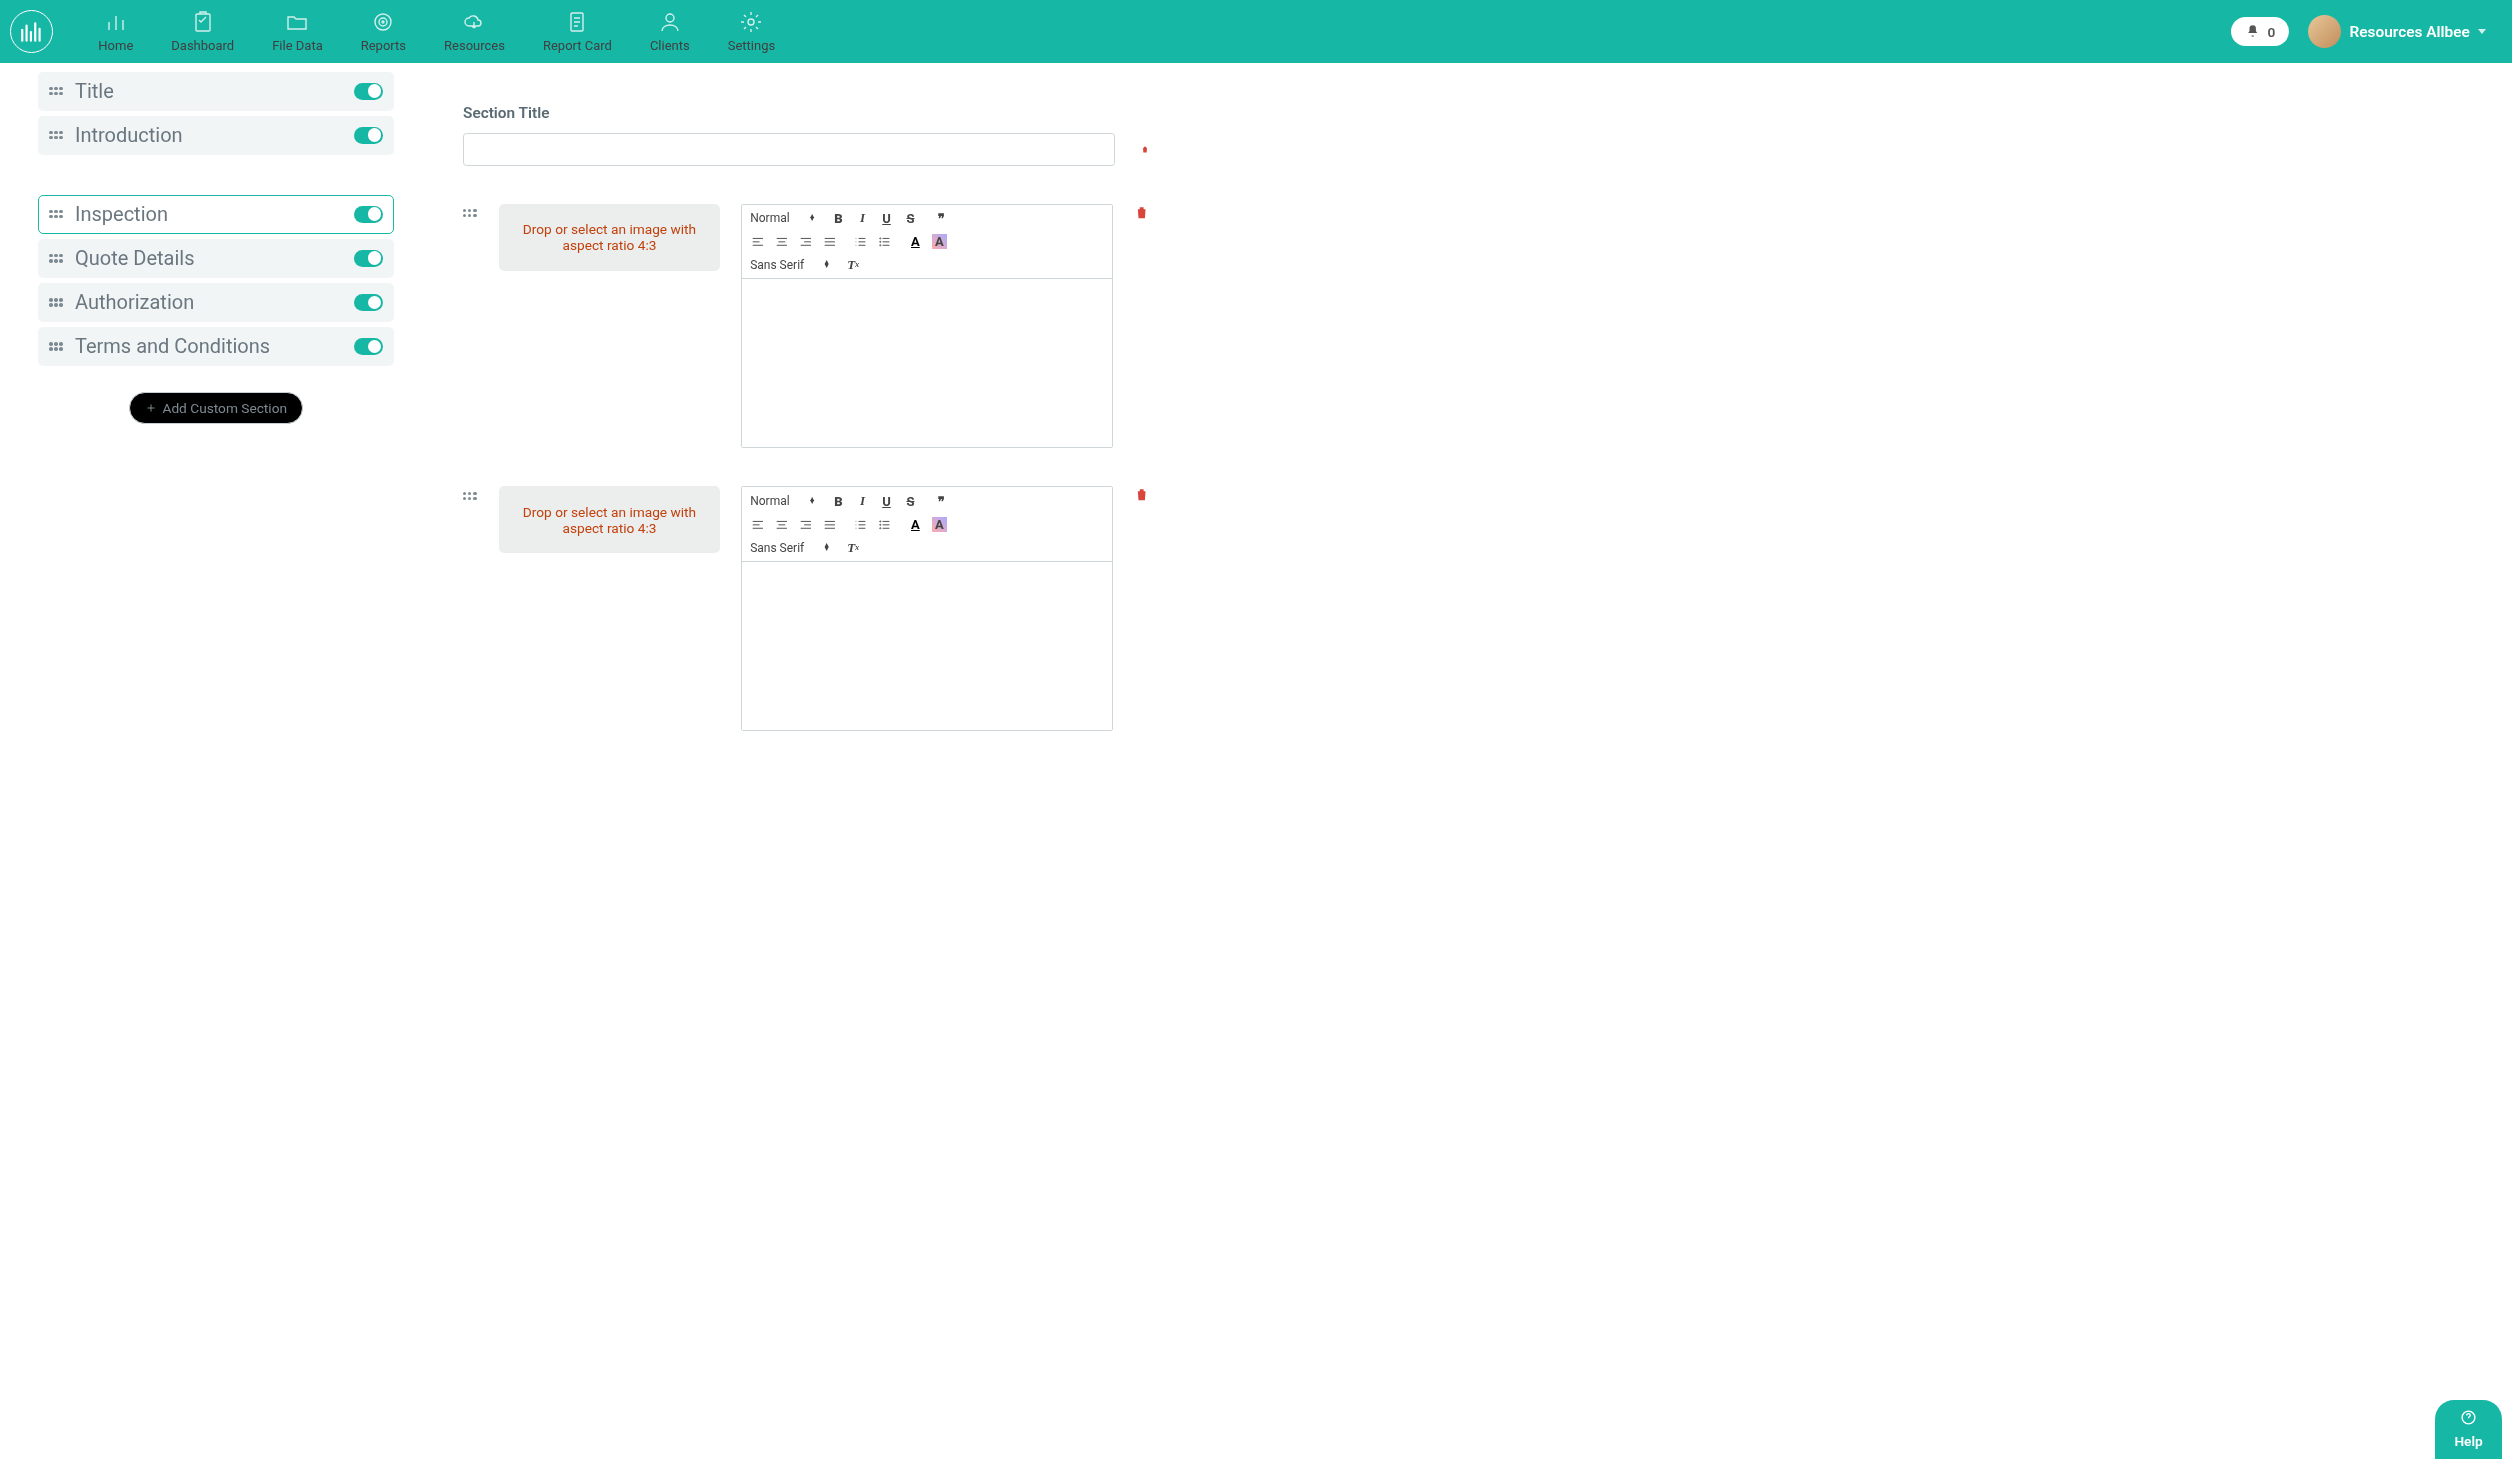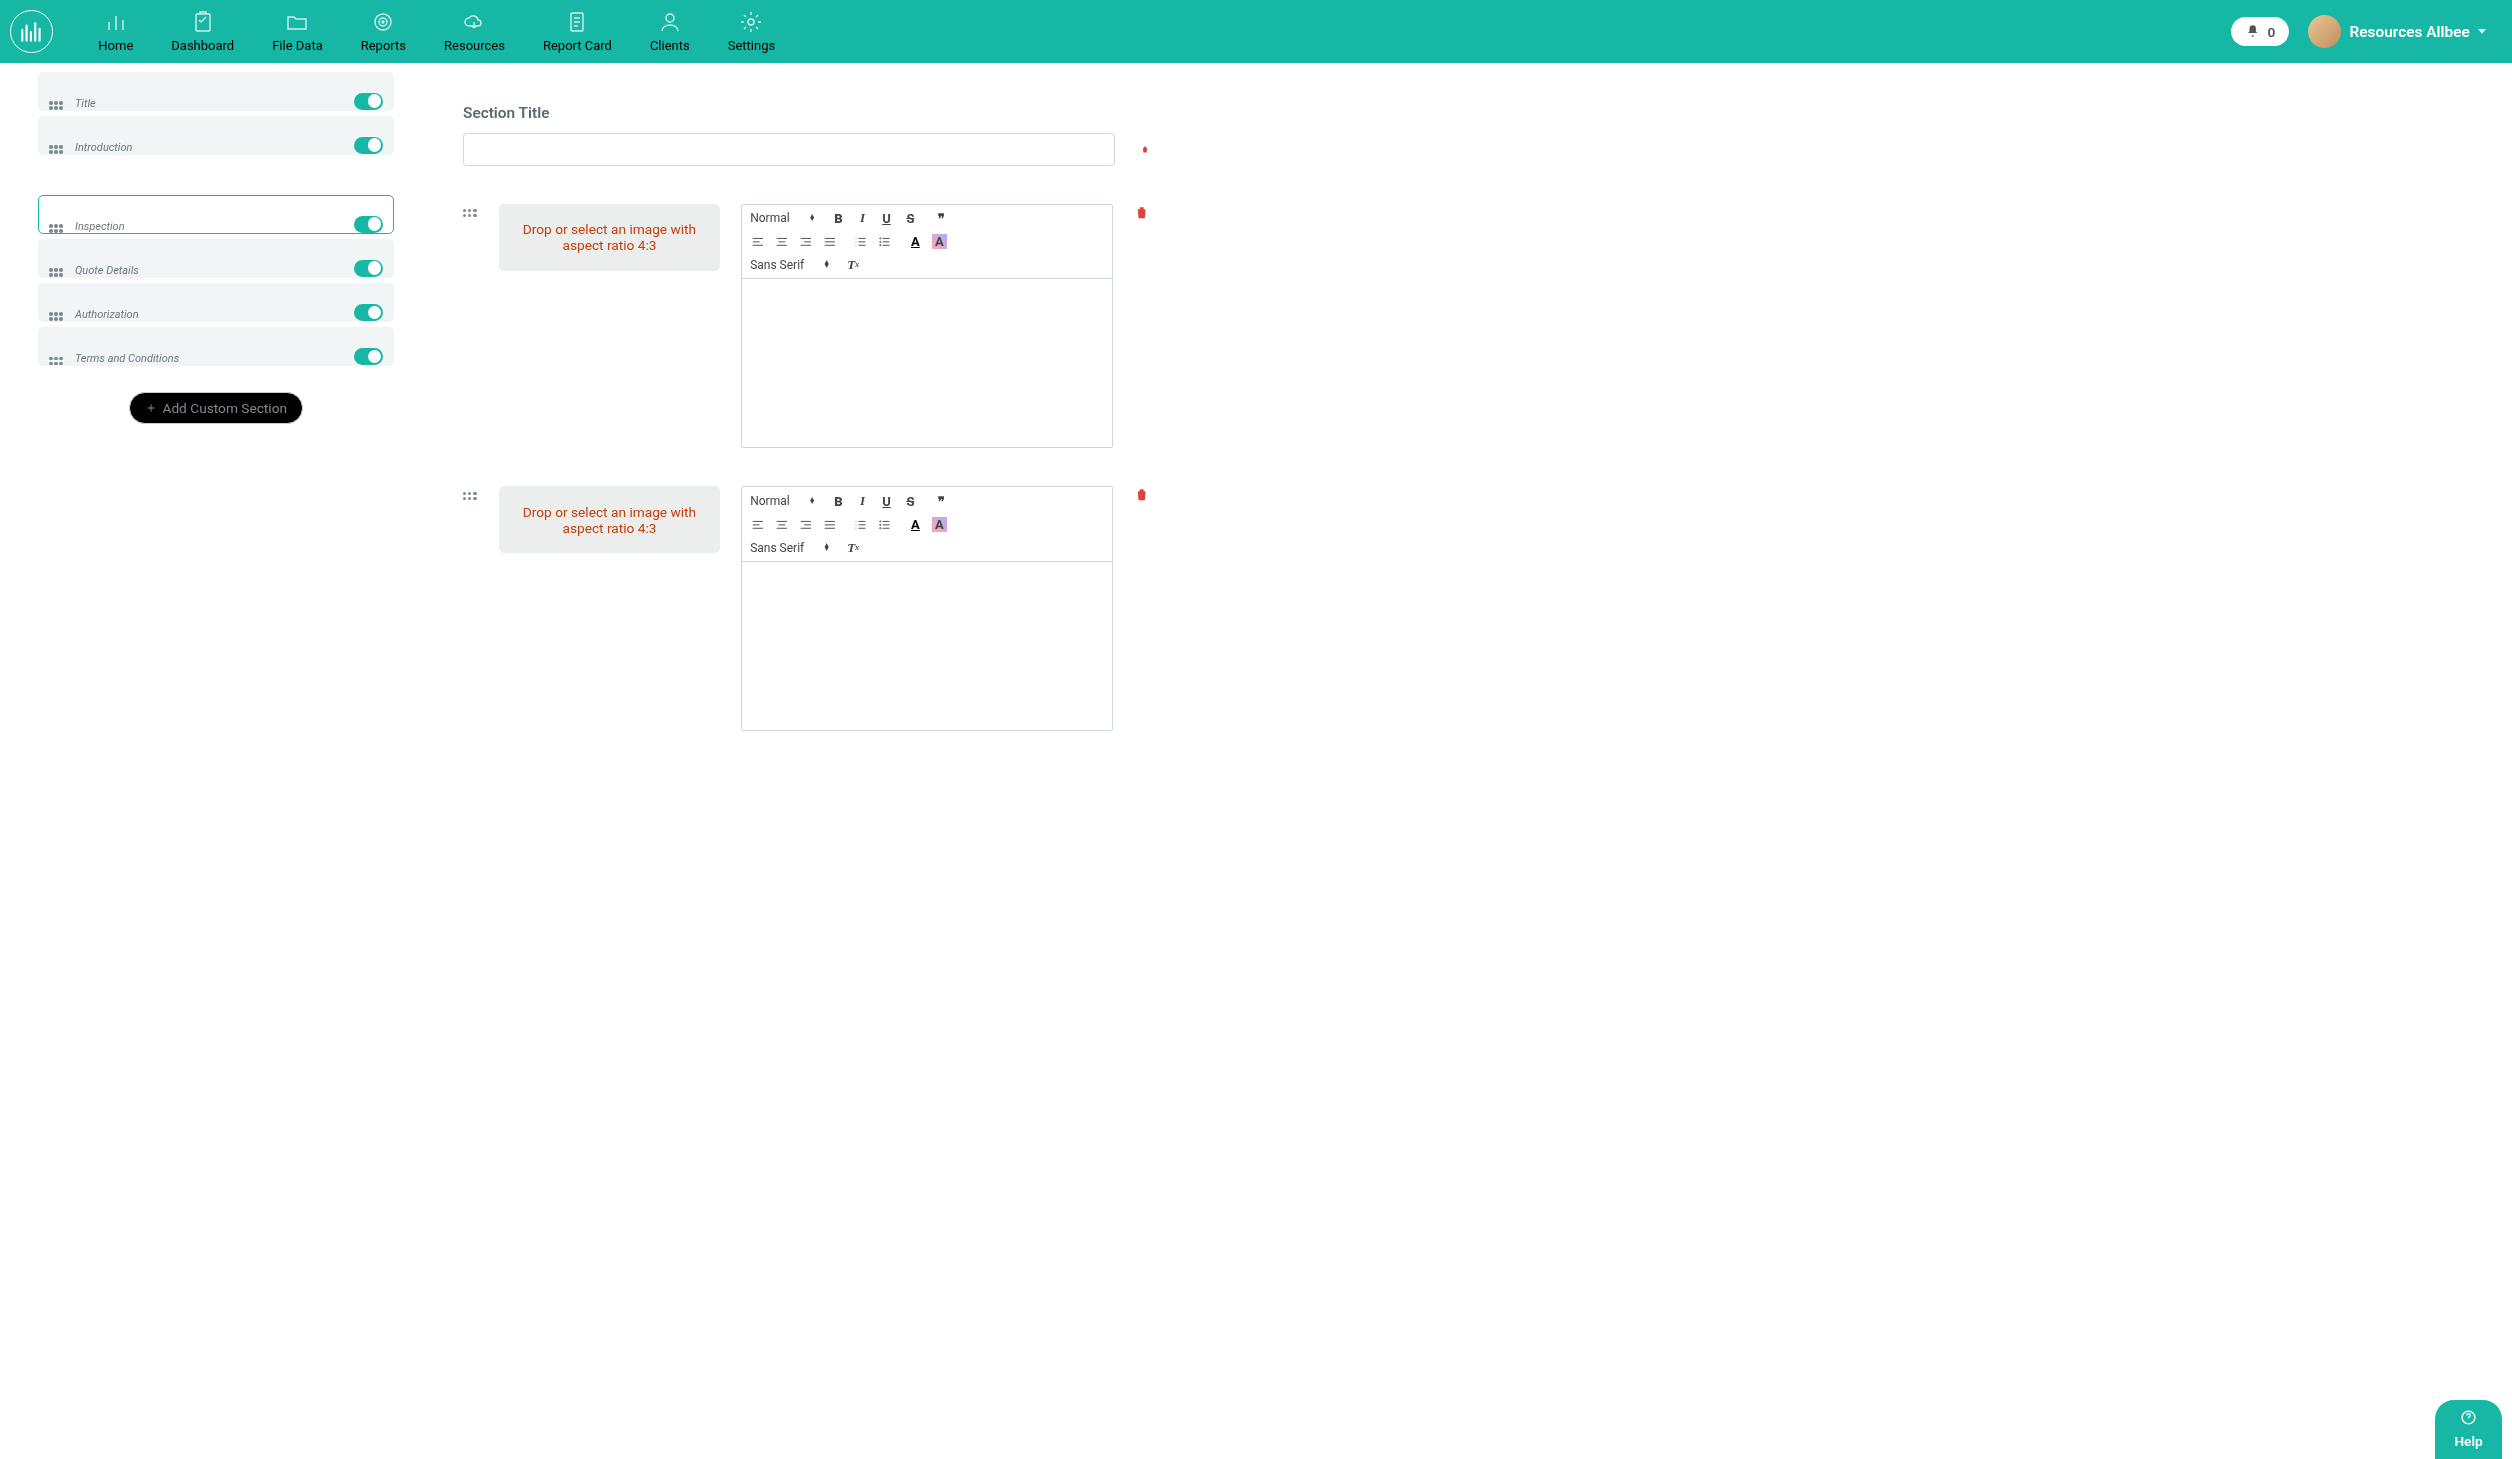--- a/index.html
+++ b/index.html
@@ -17,21 +17,21 @@
     width: 43px; height: 43px;
     border: 1.7px solid #fff;
     border-radius: 50%;
     display: flex; align-items: center; justify-content: center;
     margin-right: 26px;
   }
   .logo-circle svg { width: 26px; height: 26px; }
   .nav-items { display: flex; gap: 0; flex: 1; }
   .nav-item {
     display: flex; flex-direction: column; align-items: center;
-    color: #000000; cursor: pointer; padding: 0 19px;
+    color: #404040; cursor: pointer; padding: 0 19px;
     font-size: 13px;
   }
   .nav-item svg { width: 24px; height: 24px; margin-bottom: 3.4px; fill: none; stroke: #d2f0ec; stroke-width: 1.4; }
   .nav-right { display: flex; align-items: center; gap: 19px; }
   .bell-pill {
     background: #fff; border-radius: 19px;
     height: 29px; padding: 0 13.7px;
     display: flex; align-items: center; gap: 6.9px;
     color: #555; font-weight: 600; font-size: 13.7px;
   }
@@ -42,24 +42,24 @@
   .user-caret { width: 0; height: 0; border-left: 4.3px solid transparent; border-right: 4.3px solid transparent; border-top: 5.1px solid #d2f0ec; }
 
   
   .main { display: flex; padding: 0; }
   .sidebar { width: 403px; padding: 8.6px 8.6px 0 38px; }
   .section-row {
     background: #f2f5f6;
     border: 0.9px solid transparent;
     border-radius: 5.1px;
     height: 39px;
-    display: flex; align-items: flex-end;
+    display: flex; align-items: center;
     padding: 0 10.3px;
     margin-bottom: 5.1px;
-    color: #6b7780; font-size: 11px; font-style: italic;
+    color: #6b7780; font-size: 20px;
   }
   .section-row.active { background: #fff; border: 1.7px solid #17b7a6; margin-top: 40px; }
   .drag-handle { width: 15.4px; display: flex; flex-wrap: wrap; gap: 1.7px; margin-right: 10.3px; }
   .drag-handle span { width: 3.4px; height: 3.4px; border-radius: 50%; background: #7d8a91; }
   .section-label { flex: 1; }
   .toggle {
     width: 29px; height: 17px; border-radius: 8.6px; background: #17b7a6;
     position: relative;
   }
   .toggle::after {

